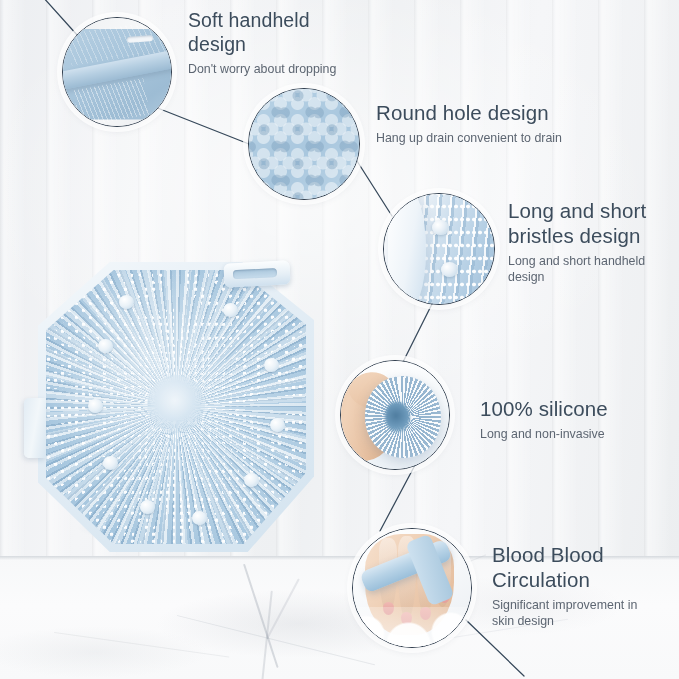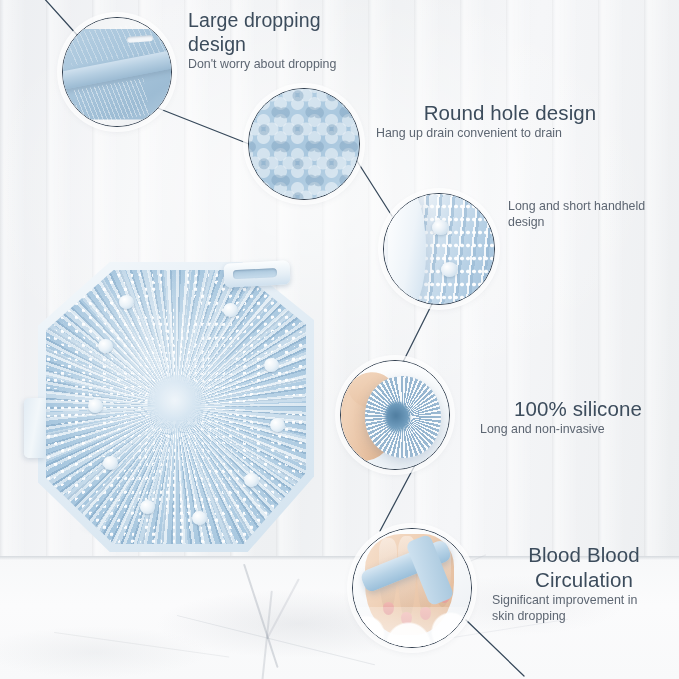--- a/index.html
+++ b/index.html
@@ -375,23 +375,24 @@
     color: #3c4c5c;
     font-size: 19.5px;
     line-height: 24px;
     letter-spacing: 0.1px;
     white-space: pre-line;
   }
   .callout .sub {
     color: #5d6672;
     font-size: 12.4px;
     line-height: 16px;
+    margin-top: 5px;
     white-space: pre-line;
   }
-  .callout.big .title { font-size: 20.5px; line-height: 25px; text-align: center; }
+  .callout.big .title { font-size: 20.5px; line-height: 25px; }
 </style>
 </head>
 <body>
 
 <div id="scene">
 
   <div class="wall"></div>
   <div class="wall-sheen"></div>
   <div class="counter">
     <div class="vein" style="left:36%;top:6%;width:16%;height:2px;transform:rotate(72deg);"></div>
@@ -485,40 +486,42 @@
       <div class="prod-knob" style="left:84%;top:32%;"></div>
       <div class="prod-knob" style="left:68%;top:12%;"></div>
     </div>
     <div class="prod-handle">
       <div class="prod-handle-slot"></div>
     </div>
     <div class="prod-tab"></div>
   </div>
 
   <div class="callout" style="left:188px;top:8px;width:214px;">
-    <div class="title">Large dropping
+    <div class="title">Soft handheld
 design</div>
     <div class="sub">Don't worry about dropping</div>
   </div>
 
   <div class="callout big" style="left:376px;top:100px;width:268px;">
     <div class="title">Round hole design</div>
     <div class="sub">Hang up drain convenient to drain</div>
   </div>
 
   <div class="callout big" style="left:508px;top:198px;width:166px;">
+    <div class="title">Long and short
+bristles design</div>
     <div class="sub">Long and short handheld
 design</div>
   </div>
 
   <div class="callout big" style="left:480px;top:396px;width:196px;">
     <div class="title">100% silicone</div>
     <div class="sub">Long and non-invasive</div>
   </div>
 
   <div class="callout big" style="left:492px;top:542px;width:184px;">
     <div class="title">Blood Blood
 Circulation</div>
     <div class="sub">Significant improvement in
-skin dropping</div>
+skin design</div>
   </div>
 
 </div>
 
 </body></html>

